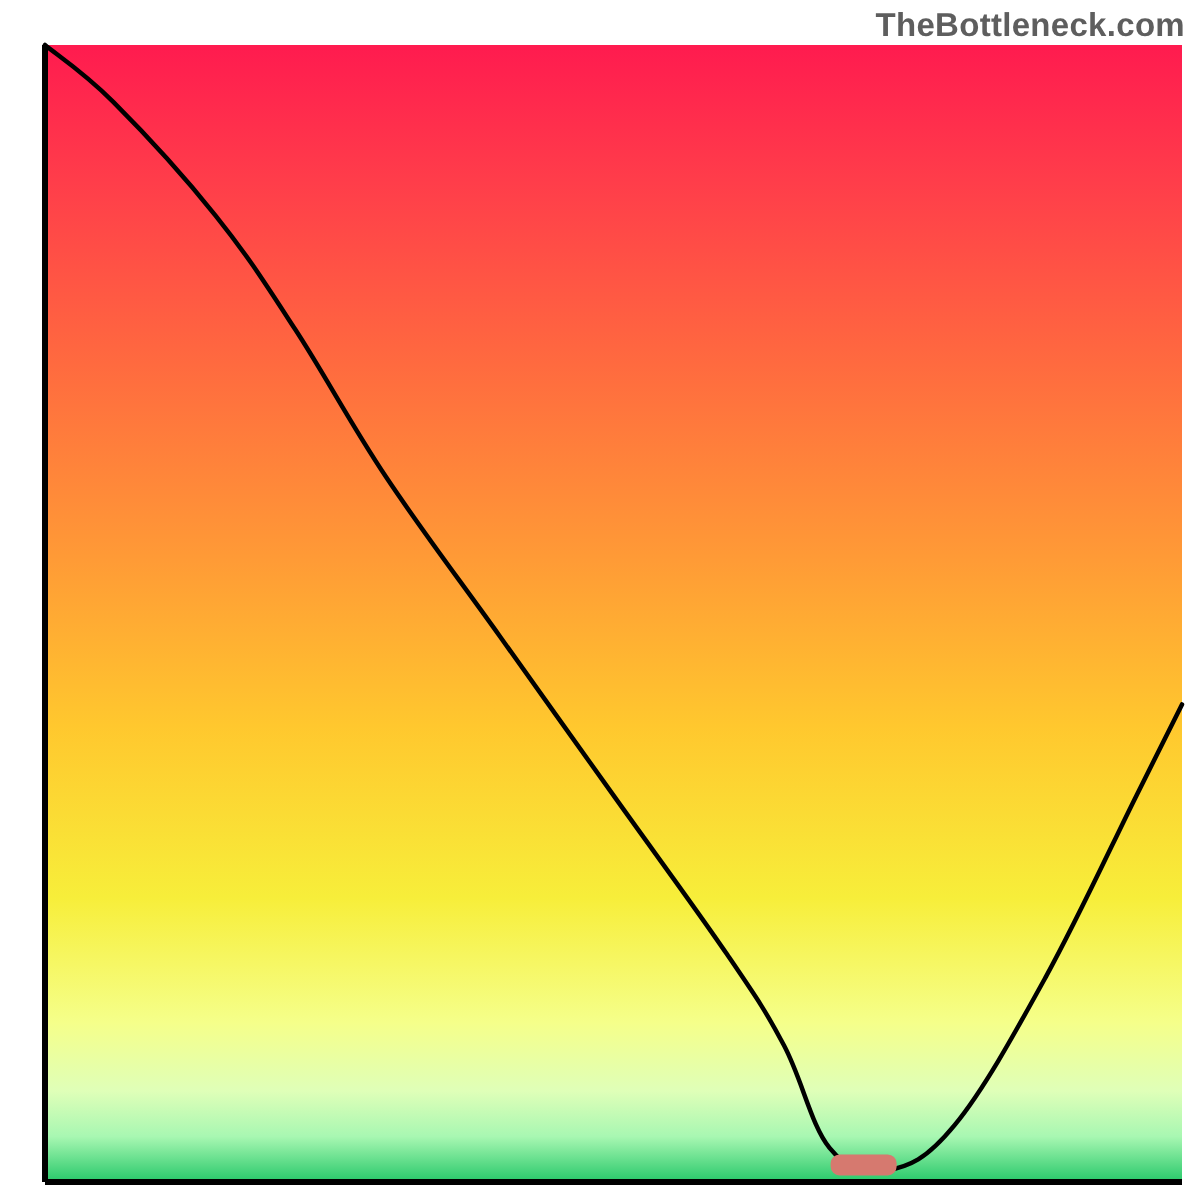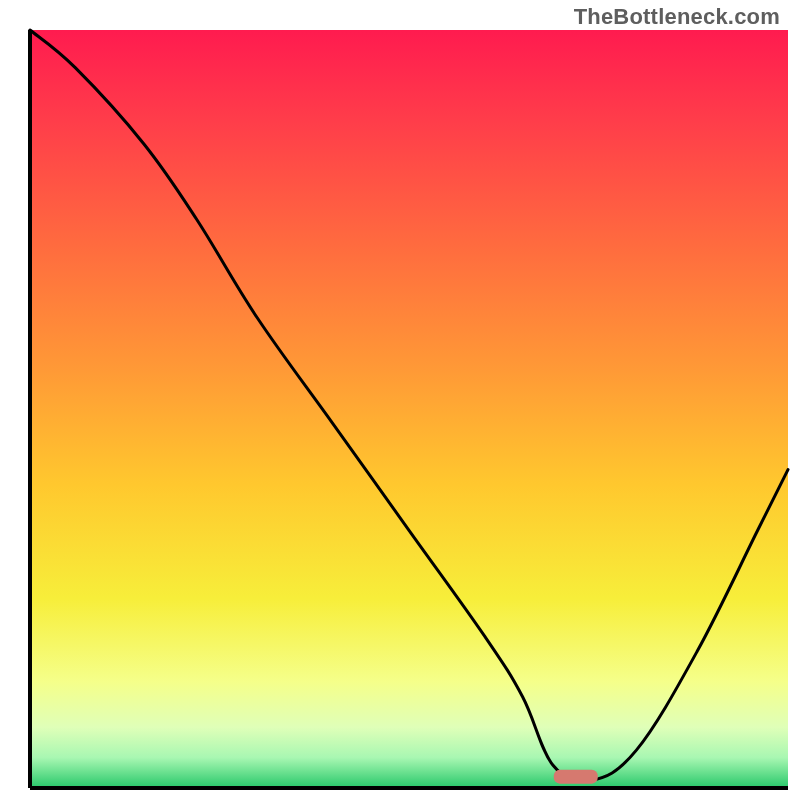--- a/index.html
+++ b/index.html
@@ -12,21 +12,21 @@
     overflow: hidden;
   }
   .chart-container {
     position: relative;
     width: 800px;
     height: 800px;
   }
   .watermark {
     position: absolute;
     top: 4px;
-    right: 20px;
+    right: 10px;
     font-size: 22px;
     font-weight: 600;
     color: #5e5e5e;
     letter-spacing: 0.2px;
     z-index: 20;
   }
   svg.plot {
     position: absolute;
     top: 0;
     left: 0;

